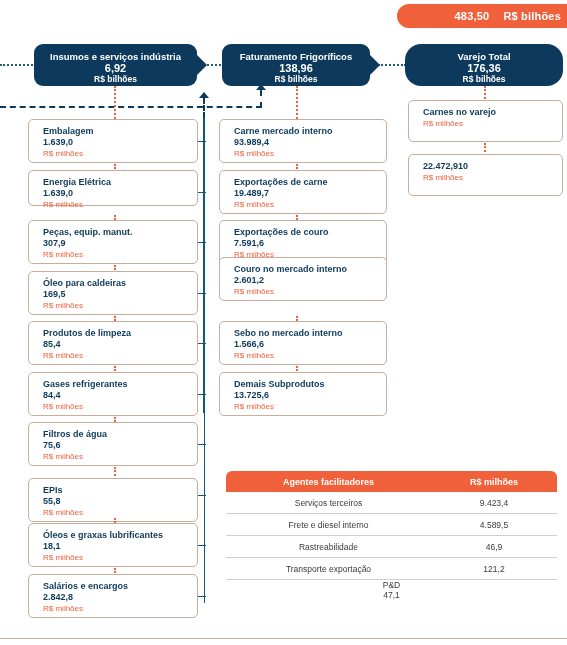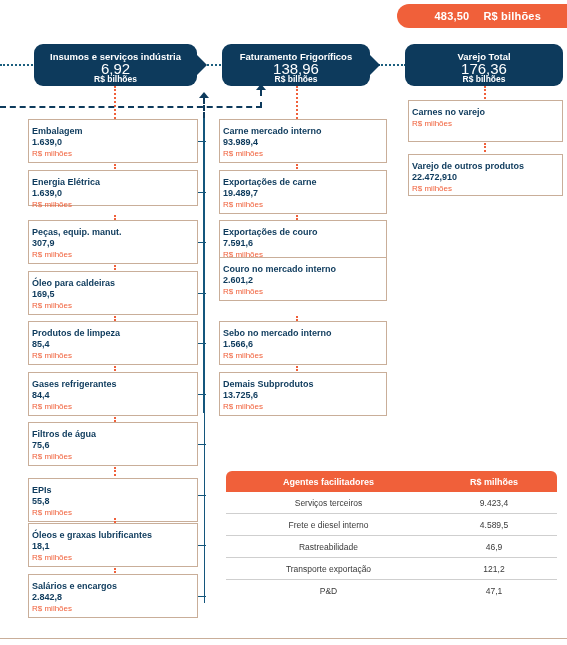--- a/index.html
+++ b/index.html
@@ -13,43 +13,43 @@
 
   
   .total-pill {
     position: absolute;
     top: 4px; right: 0;
     width: 170px; height: 24px;
     background: #F0603A;
     border-radius: 12px 0 0 12px;
     display: flex; align-items: center; justify-content: flex-end;
     gap: 14px;
-    padding-right: 26px;
+    padding-right: 6px;
     color: #ffffff;
     font-size: 11px; font-weight: bold;
     letter-spacing: .2px;
   }
 
   
   .hdr {
     position: absolute;
     background: #0D3A5C;
     border-radius: 9px;
     color: #ffffff;
     text-align: center;
     padding-top: 7px;
     height: 42px;
   }
   .hdr .t { font-size: 9.5px; font-weight: bold; line-height: 12px; }
-  .hdr .v { font-size: 15px; font-weight: normal; line-height: 11px; }
+  .hdr .v { font-size: 11px; font-weight: bold; line-height: 11px; }
   .hdr .u { font-size: 8.5px; font-weight: bold; line-height: 11px; }
 
   #hdr-insumos { left: 34px;  top: 44px;  width: 163px; }
   #hdr-fatur   { left: 222px; top: 44px;  width: 148px; }
-  #hdr-varejo  { left: 405px; top: 44px;  width: 158px; }
+  #hdr-varejo  { left: 405px; top: 44px;  width: 158px; border-radius: 16px; }
 
   
   .chev {
     position: absolute;
     width: 0; height: 0;
     border-top: 10px solid transparent;
     border-bottom: 10px solid transparent;
     border-left: 10px solid #0D3A5C;
     top: 11px; right: -10px;
   }
@@ -106,23 +106,23 @@
     position: absolute; height: 0;
     border-top: 1.6px solid #14567C;
   }
   #brk-left  { left: 204px; top: 118px; height: 485px; }
   #brk-mid   { left: 203px; top: 118px; height: 295px; }
 
   
   .box {
     position: absolute;
     border: 1.6px solid #C9AE99;
-    border-radius: 0;
+    border-radius: 5px;
     background: #ffffff;
-    padding: 6px 0 0 3px;
+    padding: 6px 0 0 14px;
   }
   .box .name {
     color: #0D3A5C; font-size: 9px; font-weight: bold;
     line-height: 11px;
   }
   .box .val {
     color: #0D3A5C; font-size: 9px; font-weight: bold;
     line-height: 11px;
   }
   .box .unit {
@@ -152,21 +152,21 @@
     color: #ffffff;
     font-size: 9px; font-weight: bold;
     height: 21px; align-items: center;
   }
   .tbl-row {
     display: flex;
     height: 22px; align-items: center;
     border-bottom: 1px solid #CFCFCF;
     font-size: 8.5px; color: #3A3A3A;
   }
-  .tbl-row:last-child { border-bottom: none; }
+  .tbl-row:last-child { border-bottom: none; flex-direction: column; }
   .c1 { width: 205px; text-align: center; }
   .c2 { width: 126px; text-align: center; }
   .tbl-head .c1, .tbl-head .c2 { text-align: center; }
 
   
   .note {
     position: absolute;
     left: 224px; top: 612px; width: 330px;
     font-family: "Liberation Serif", serif;
     font-style: italic;
@@ -342,21 +342,20 @@
         <div class="unit">R$ milhões</div>
       </div>
     </div>
   <div id="col-right-host">
       <div class="box col-right" style="top: 100px; height: 42px;">
         <div class="name">Carnes no varejo</div>
         <div class="unit">R$ milhões</div>
       </div>
       <div class="vsep" style="left: 484px; top: 143px;"></div>
       <div class="box col-right" style="top: 154px; height: 42px;">
-        <div class="name">Varejo de outros produtos</div>
         <div class="val">22.472,910</div>
         <div class="unit">R$ milhões</div>
       </div>
     </div>
 
   <div class="tbl">
     <div class="tbl-head">
       <div class="c1">Agentes facilitadores</div>
       <div class="c2">R$ milhões</div>
     </div>

